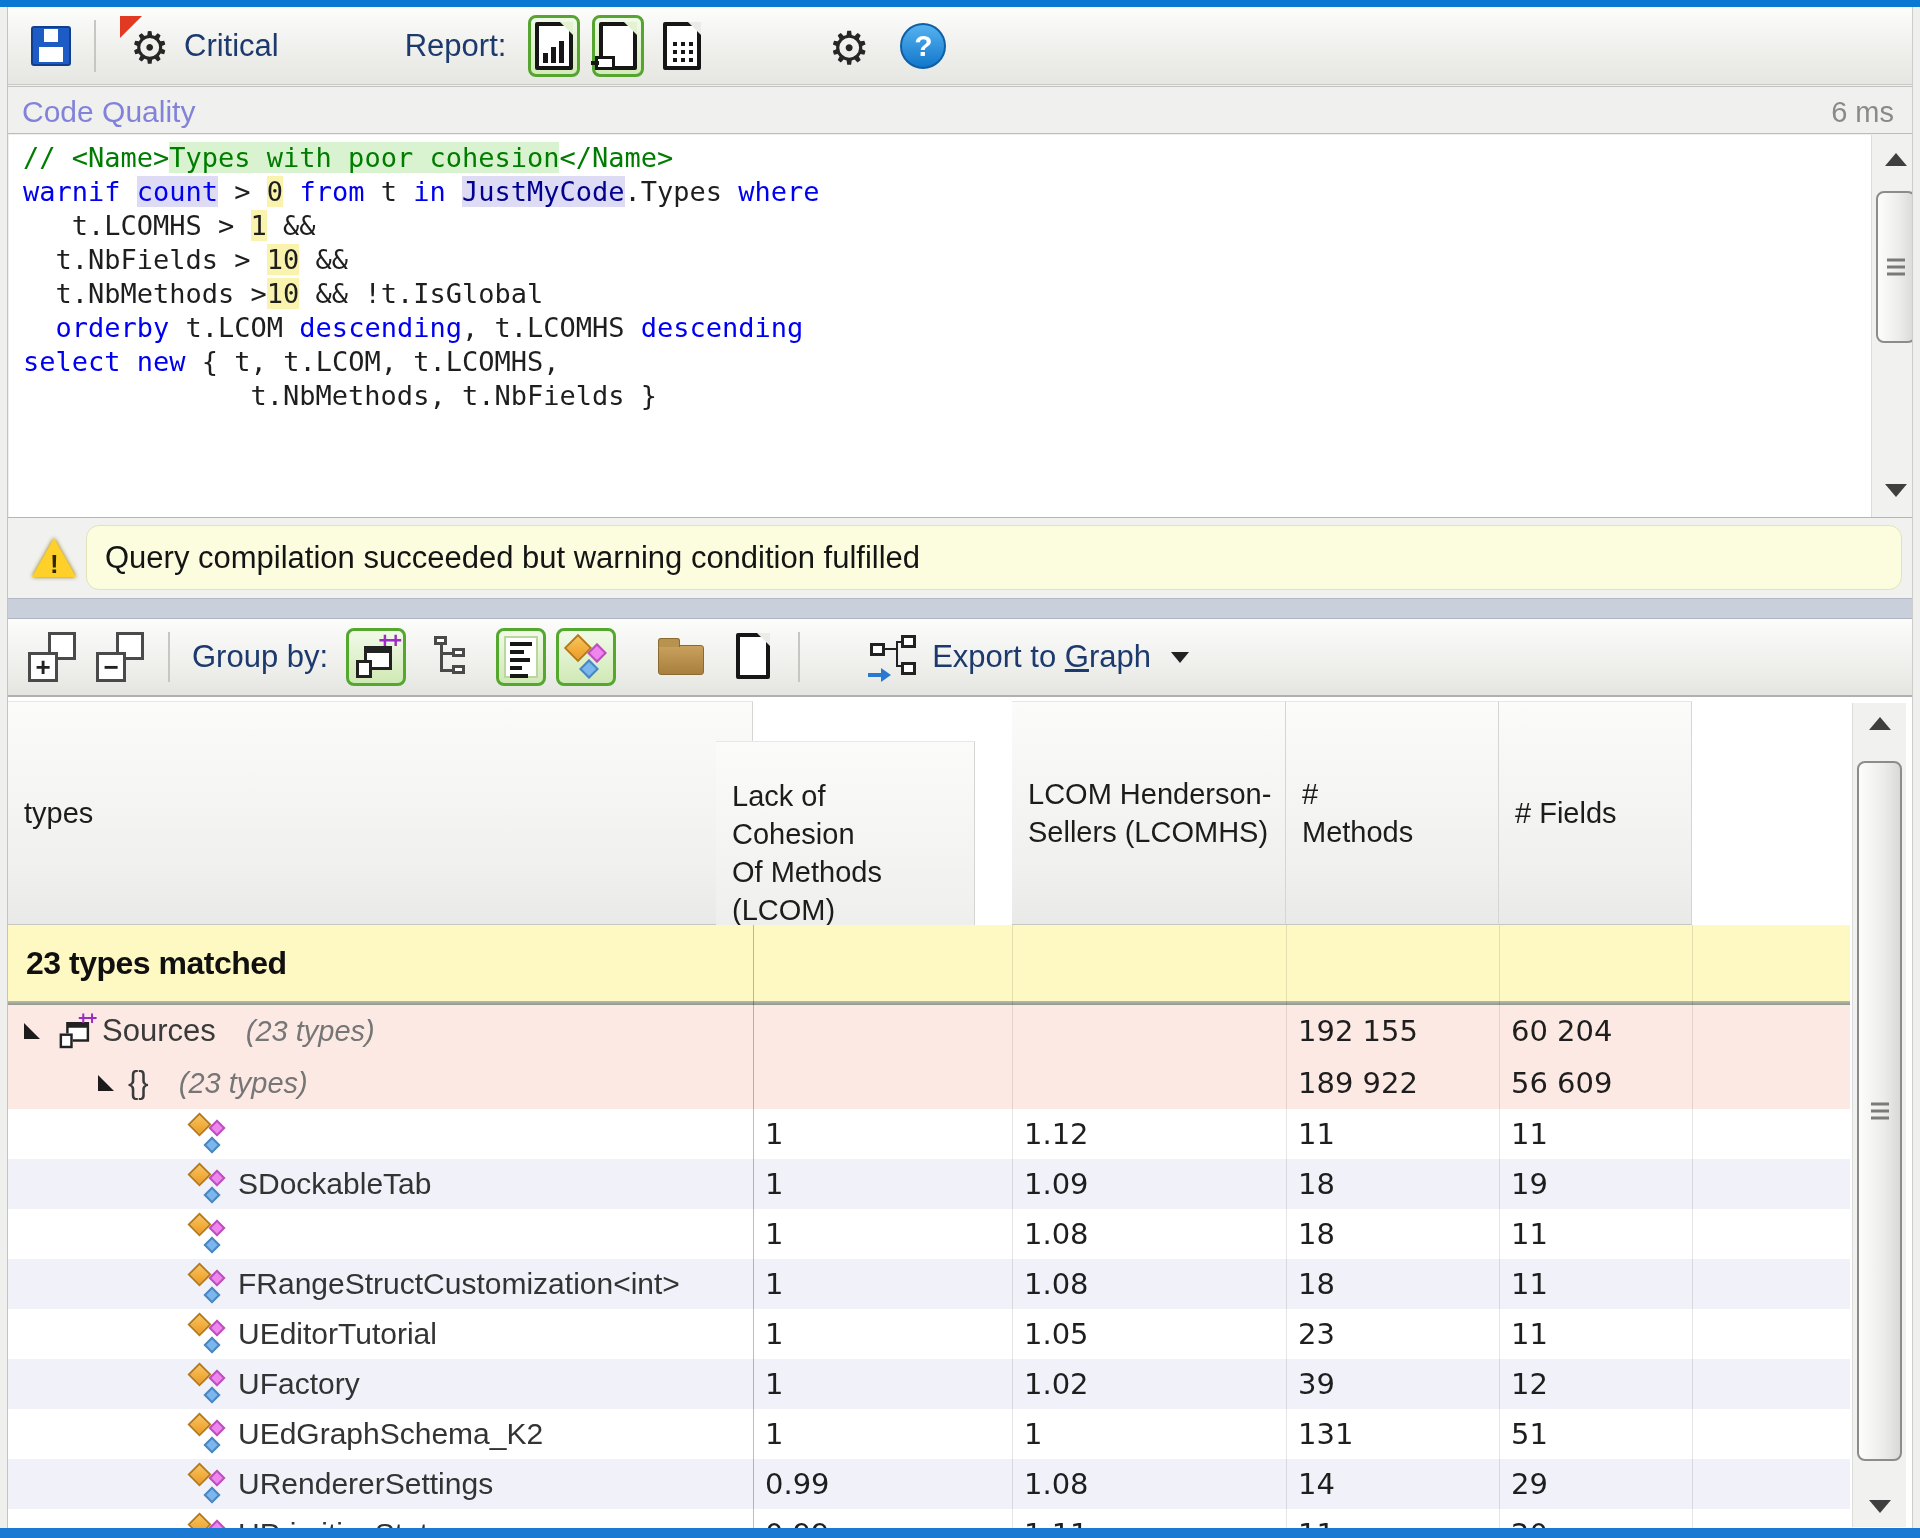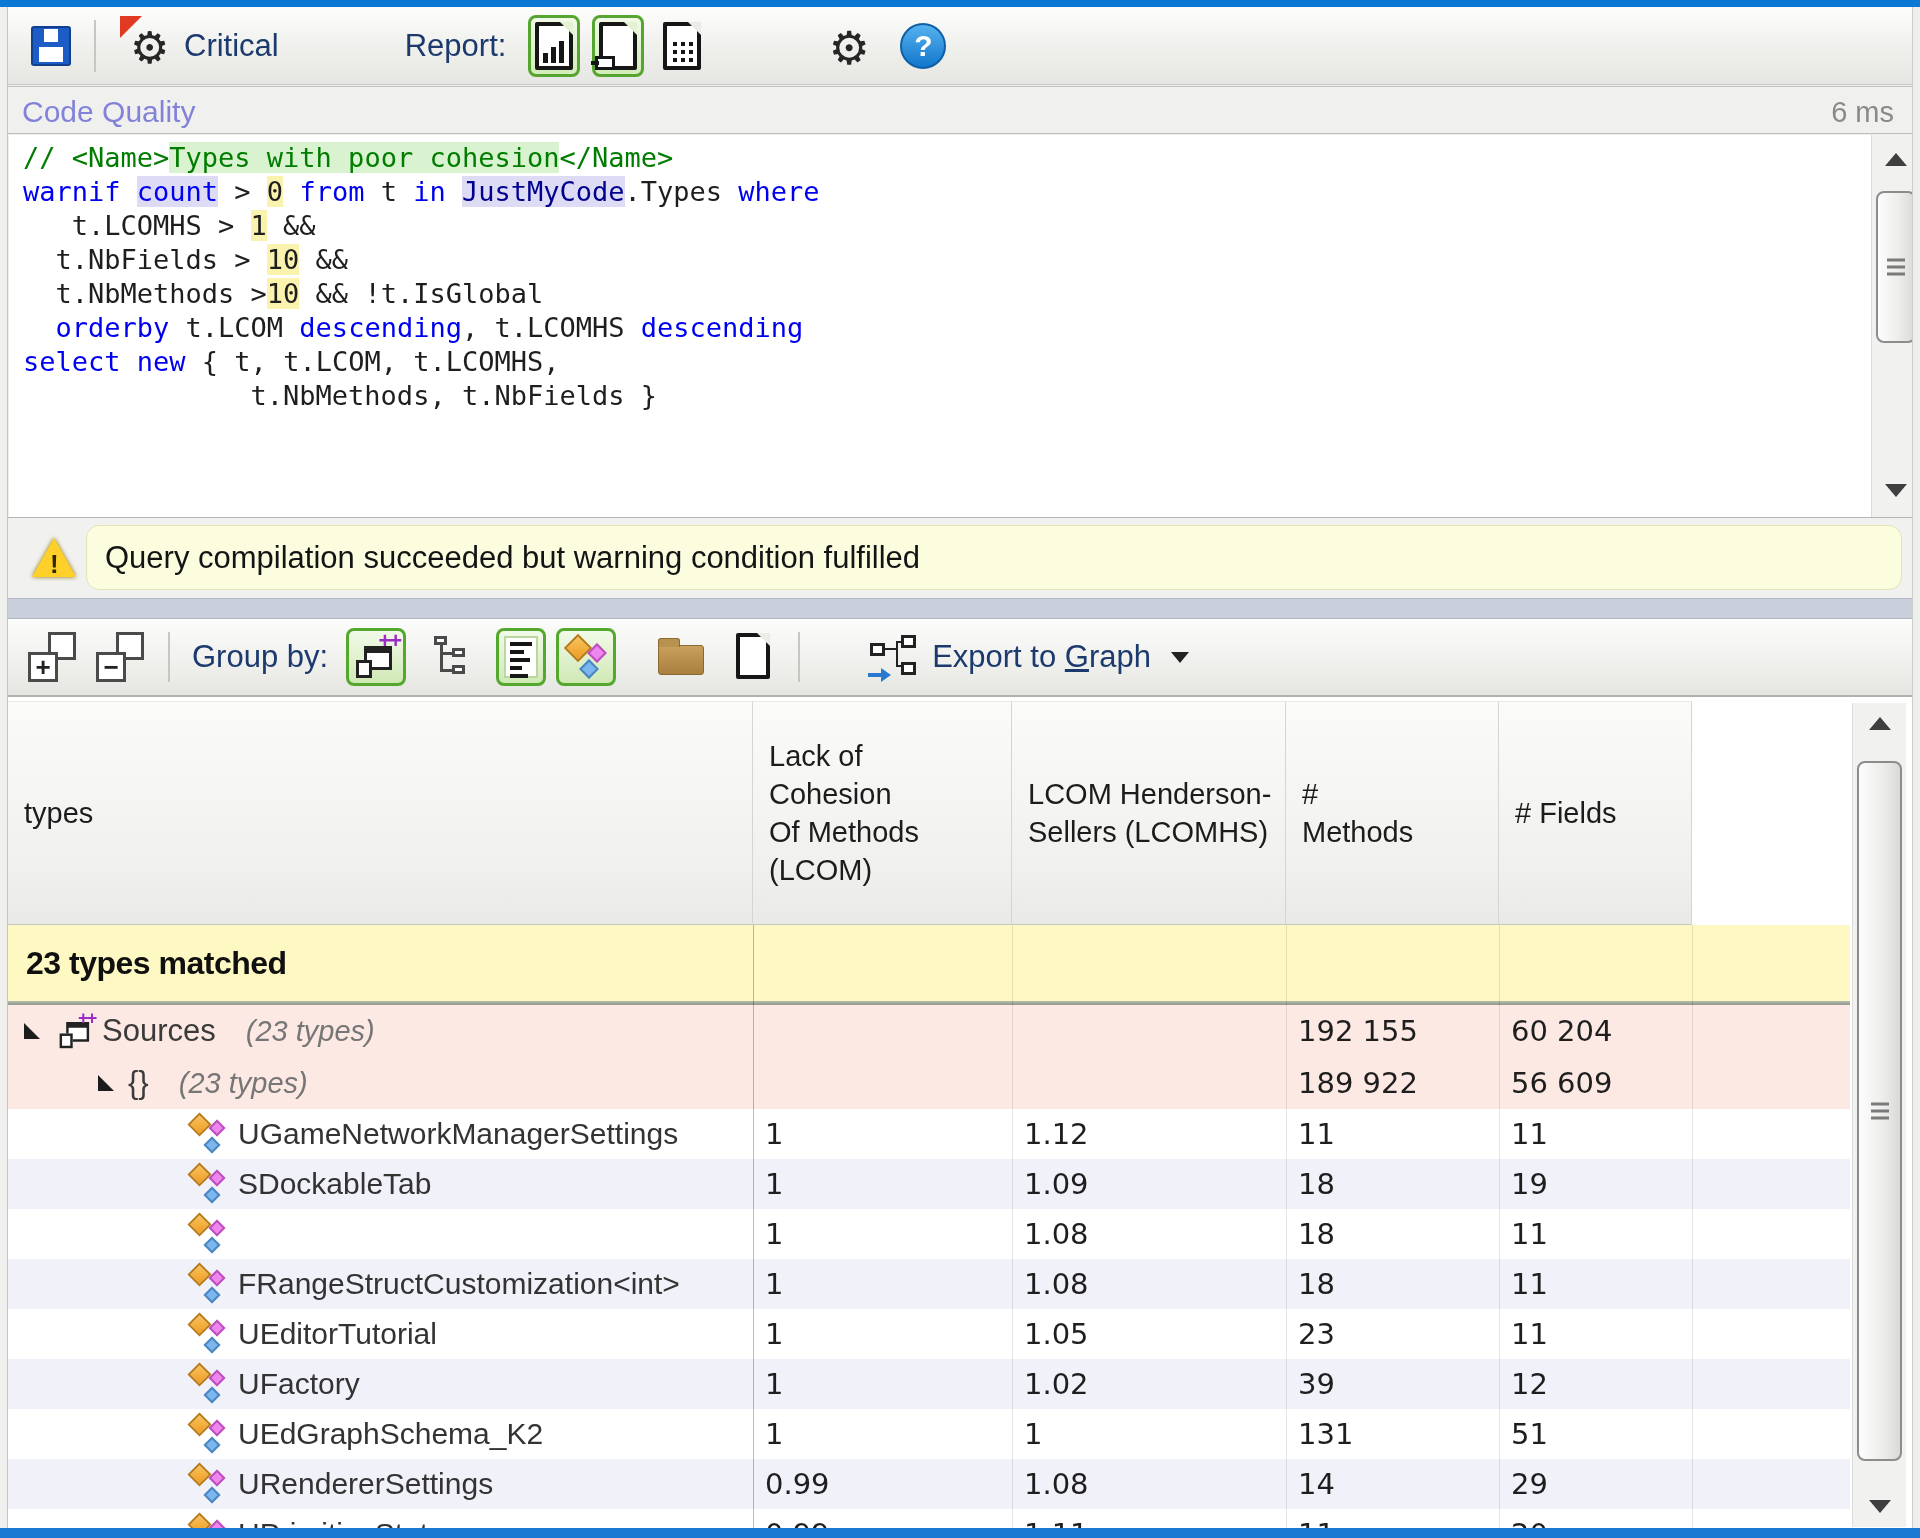--- a/index.html
+++ b/index.html
@@ -164,21 +164,21 @@
   .dd-caret { margin-left:20px; width:0; height:0; border-left:9px solid transparent; border-right:9px solid transparent; border-top:11px solid #222; }
 
   
   .table-area { position:absolute; left:0; top:696px; width:1920px; height:832px; background:#fff; border-top:1px solid #b0b0ad; }
 
   .hdr-cell { position:absolute; top:4px; height:224px; background:linear-gradient(180deg,#fbfbfa 0%,#f0f0ee 75%,#e9e9e7 100%);
     border-right:1px solid #d5d5d1; border-bottom:1px solid #c6c6c2; border-top:1px solid #e7e7e4;
     display:flex; align-items:center; padding-left:16px; }
   .hdr-cell span { font-size:29px; line-height:38px; color:#1c1c1c; }
   .hc-types  { left:8px;    width:745px; }
-  .hc-lcom   { left:753px;  width:259px; }  .hc-lcom span   { max-width:155px; }
+  .hc-lcom   { left:716px;  width:259px;margin-top:40px; }  .hc-lcom span   { max-width:155px; }
   .hc-lcomhs { left:1012px; width:274px; }  .hc-lcomhs span { max-width:252px; }
   .hc-meth   { left:1286px; width:213px; }  .hc-meth span   { max-width:120px; }
   .hc-fields { left:1499px; width:193px; }  .hc-fields span { max-width:110px; }
 
   .summary-row { position:absolute; left:8px; top:228px; width:1842px; height:76px; background:#fef9c3;
     display:flex; align-items:center; padding-left:18px; }
   .summary-row span { font-size:32px; font-weight:bold; color:#101010; letter-spacing:-0.5px; }
   .summary-sep { position:absolute; left:8px; top:304px; width:1842px; height:4px;
     background:linear-gradient(180deg,#b7bcb0 0%,#8e988a 100%); }
 
@@ -405,21 +405,20 @@
           <span class="cellv cv-meth">189 922</span>
           <span class="cellv cv-fields">56 609</span>
         </div>
         <div class="row type-row">
           <div class="row-left" style="padding-left: 182px;">
             <span class="cls-glyph">
               <span class="dia d1"></span>
               <span class="dia d2"></span>
               <span class="dia d3"></span>
             </span>
-            <span class="type-name">UGameNetworkManagerSettings</span>
           </div>
           <span class="cellv cv-lcom">1</span>
           <span class="cellv cv-lcomhs">1.12</span>
           <span class="cellv cv-meth">11</span>
           <span class="cellv cv-fields">11</span>
         </div>
         <div class="row type-row alt">
           <div class="row-left" style="padding-left: 182px;">
             <span class="cls-glyph">
               <span class="dia d1"></span>

